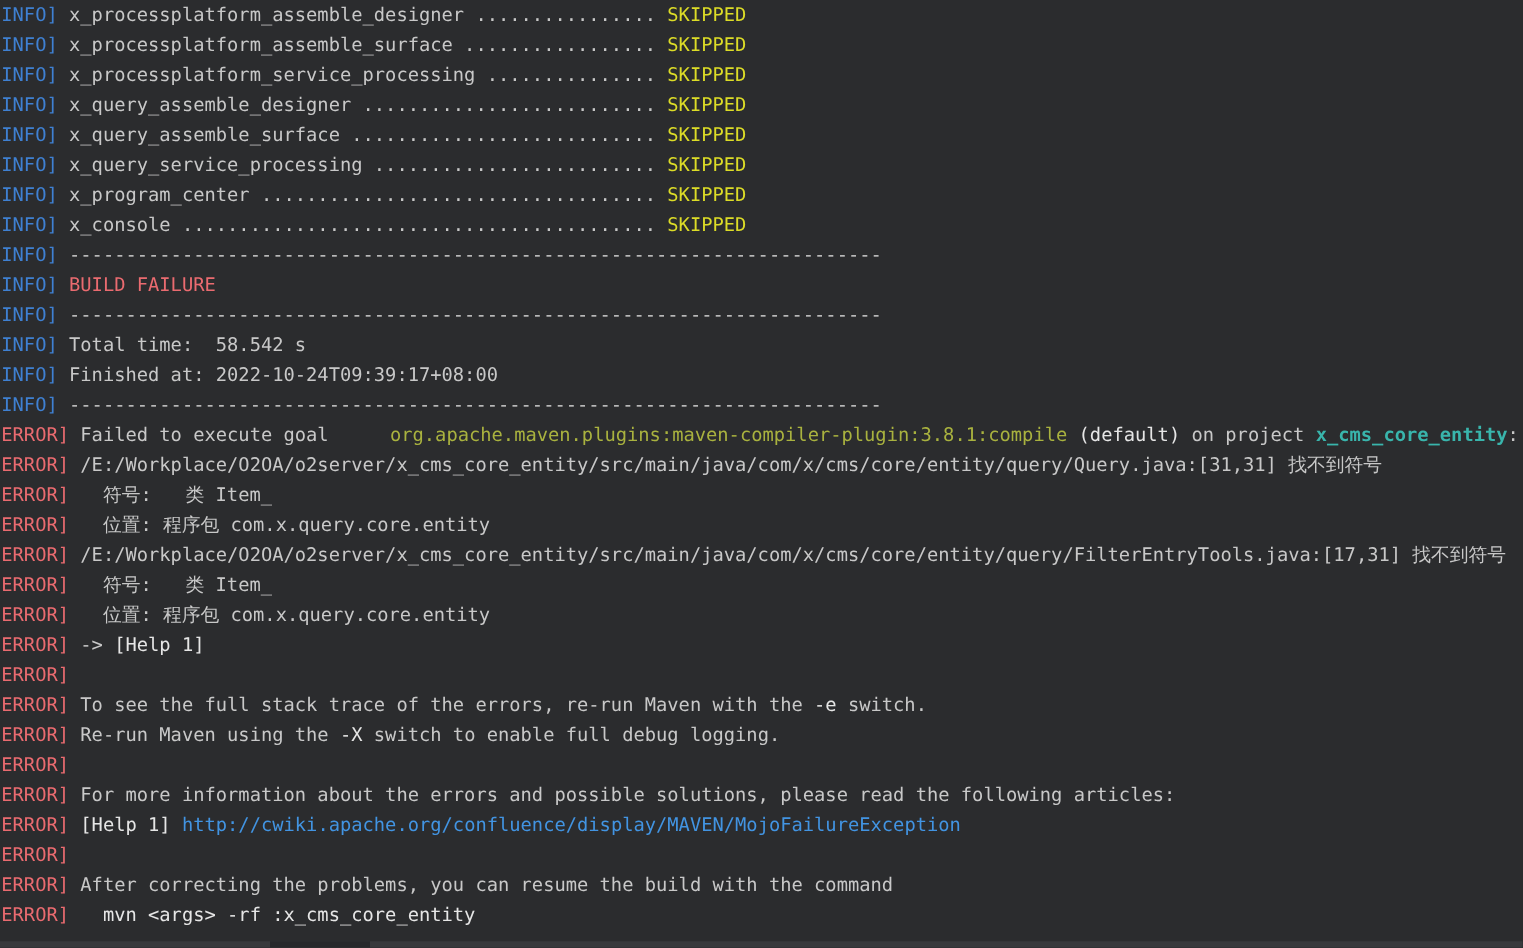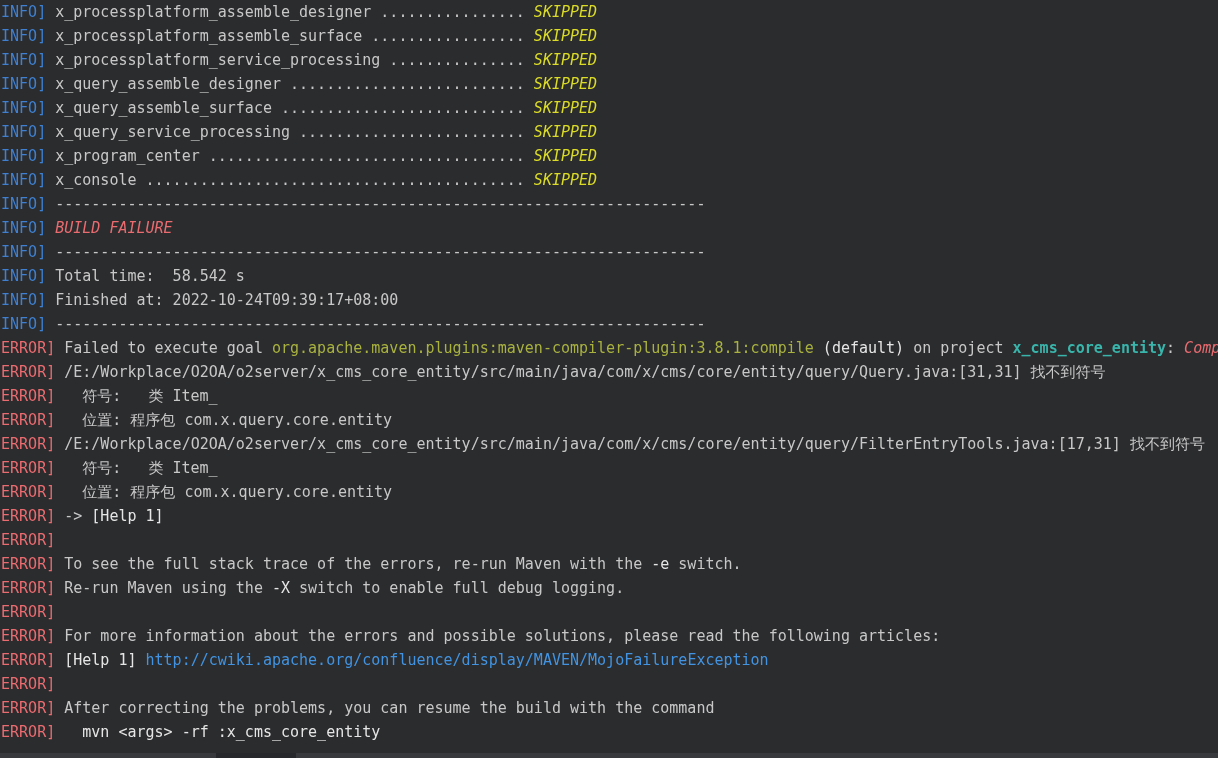--- a/index.html
+++ b/index.html
@@ -16,24 +16,24 @@
     left: -8px; 
     font-family: "DejaVu Sans Mono", "Liberation Mono", monospace;
     font-size: 15px;
     line-height: 24px;
     white-space: pre;
   }
   .line { height: 24px; }
   .s-info  { color: var(--c-info); }
   .s-error { color: var(--c-error); }
   .s-fg    { color: var(--c-fg); }
-  .s-skip  { color: var(--c-skip); font-style: italic; }
-  .s-goal  { color: var(--c-goal); }
+  .s-skip  { color: var(--c-skip); }
+  .s-goal  { color: var(--c-goal); margin-left: 40px; }
   .s-proj  { color: var(--c-proj); font-weight: bold; }
-  .s-red   { color: var(--c-red); font-style: italic; }
+  .s-red   { color: var(--c-red); }
   .s-bold  { color: var(--c-bold); font-weight: normal; }
   .s-link  { color: var(--c-link); cursor: pointer; }
   #hscrollbar {
     position: absolute;
     left: 0;
     bottom: 0;
     width: 1218px;
     height: 5px;
     background: var(--c-track, #38393c);
   }

